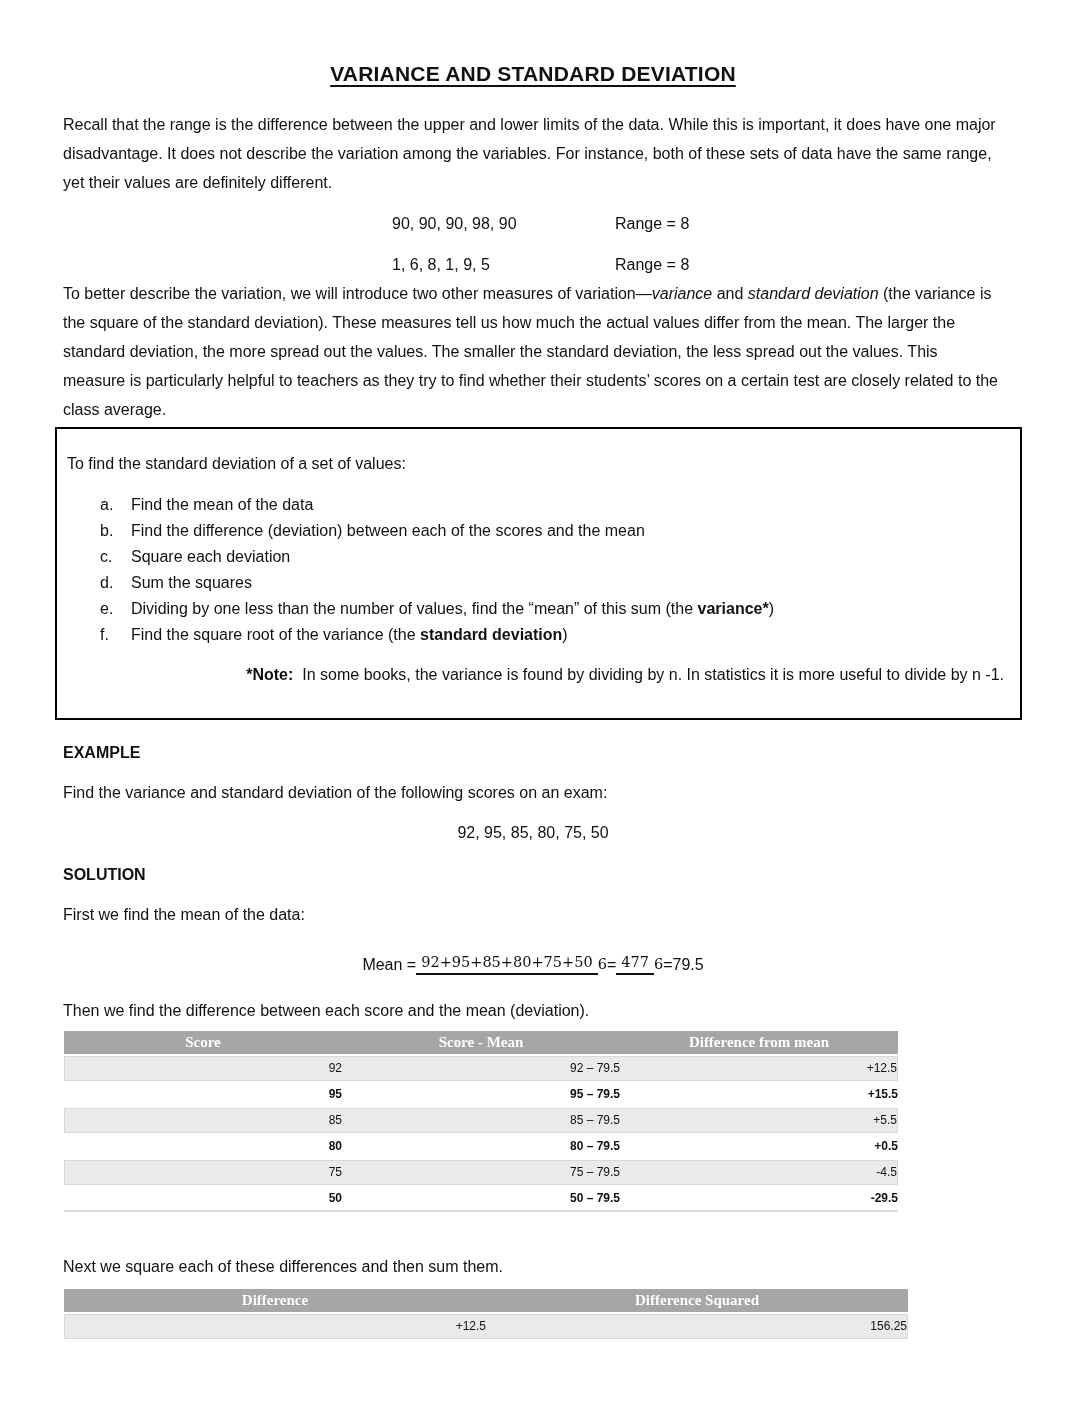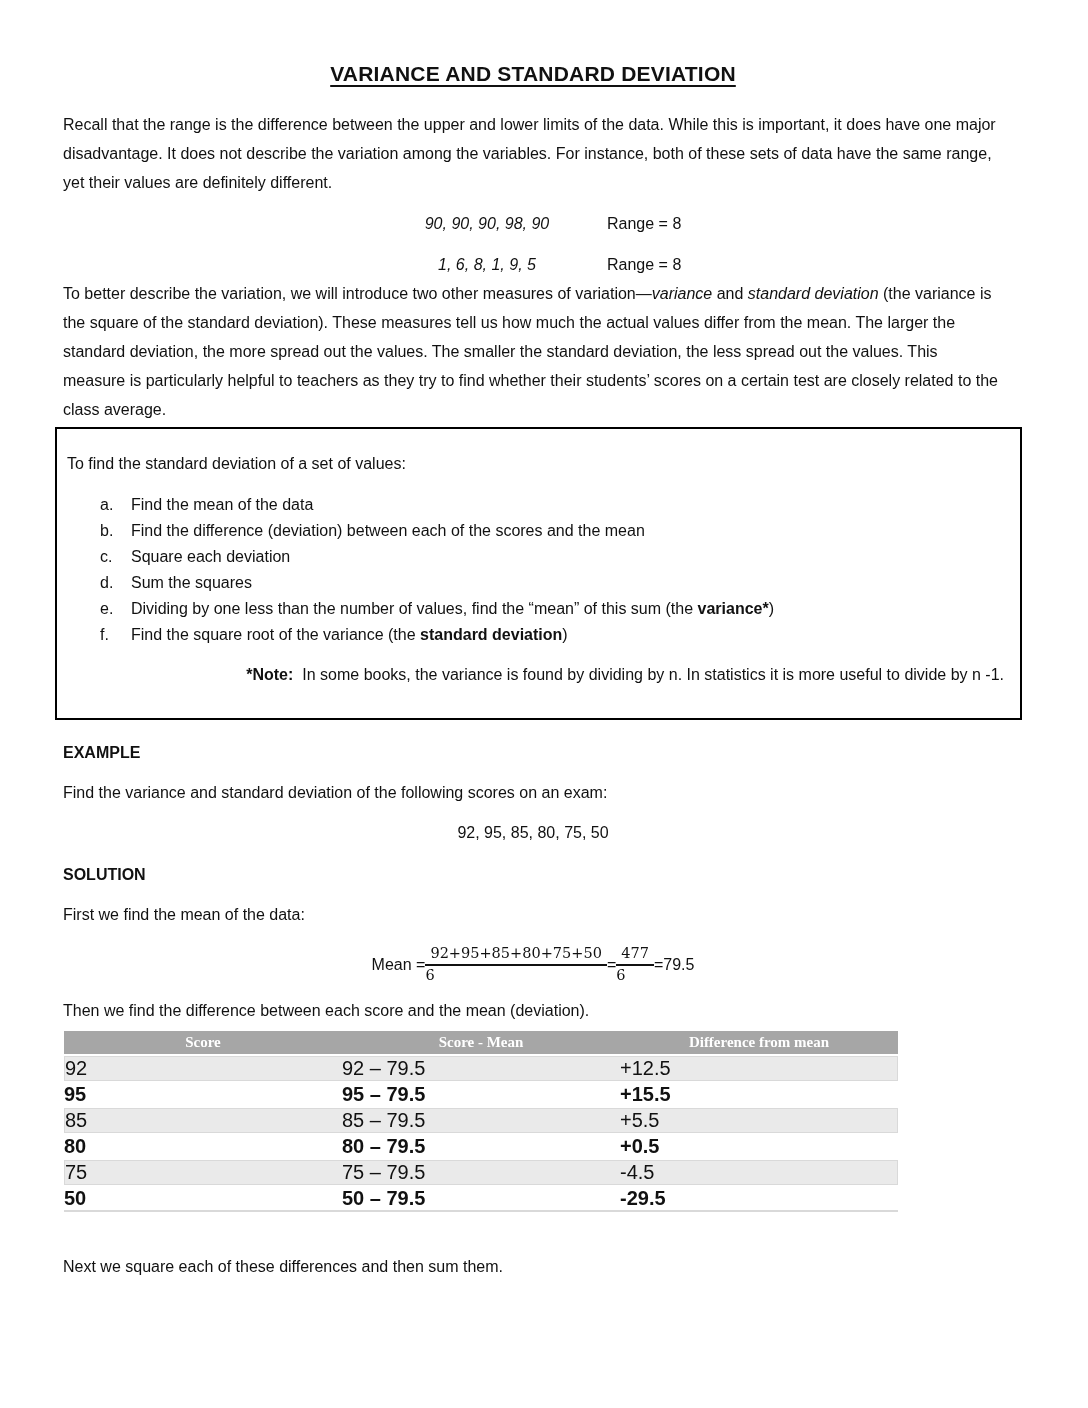--- a/index.html
+++ b/index.html
@@ -19,22 +19,22 @@
     font-size:21px;
     font-weight:bold;
     text-align:center;
     margin:0 0 20px 0;
     line-height:32px;
     letter-spacing:0.2px;
   }
   .title span { text-decoration:underline; text-decoration-thickness:2px; text-underline-offset:4px; }
   .body-text { margin:0; }
   .dataset-row { display:flex; margin-top:12px; }
-  .ds-values { display:inline-block; width:190px; margin-left:329px; text-align:center; white-space:nowrap;font-style:italic; }
-  .ds-range { margin-left:25px; white-space:nowrap; }
+  .ds-values { display:inline-block; width:190px; margin-left:329px; white-space:nowrap; }
+  .ds-range { margin-left:33px; white-space:nowrap; }
   .p2 { margin-bottom:3px; }
   .proc-box {
     border:2px solid #000000;
     margin-left:-8px;
     width:967px;
     box-sizing:border-box;
     padding:22px 16px 30px 10px;
   }
   .box-intro { margin:0 0 15px 0; line-height:26px; }
   .step { display:flex; line-height:26px; margin-left:33px; }
@@ -45,42 +45,42 @@
   .heading { font-weight:bold; margin:20px 0 0 0; line-height:26px; }
   .example-prompt { margin-top:14px; line-height:26px; }
   .scores { text-align:center; margin:14px 0 0 0; line-height:26px; }
   .solution-heading { margin-top:16px; }
   .mean-intro { margin-top:14px; line-height:26px; }
   .formula-wrap {
     display:flex; justify-content:center; align-items:center;
     margin-top:8px; height:56px;
   }
   .frac {
-    display:inline-flex; flex-direction:column; 
+    display:inline-flex; flex-direction:row; align-items:center;
     font-family:"DejaVu Serif", serif;
     font-size:14.5px; line-height:19px;
   }
   .frac .num { display:block; border-bottom:2px solid #111; padding:0 5px 1px 5px; }
   .frac .den { display:block; }
   .deviation-intro { margin-top:6px; line-height:26px; }
   table.data-table {
     border-collapse:separate;
     border-spacing:0 2px;
     table-layout:fixed;
     margin-left:1px;
     padding:0;
   }
   .t1 { width:834px; margin-top:5px; }
   .t2 { width:844px; margin-top:7px; }
   .data-table th {
     background:#a6a6a6; color:#ffffff; font-weight:bold;
     height:23px; line-height:23px; padding:0; text-align:center; font-size:15px;font-family:Liberation Serif, serif;
   }
   .data-table td {
-    height:23px; line-height:23px; padding:0; text-align:left; font-size:20px;
+    height:23px; line-height:23px; padding:0; text-align:right; font-size:12px;
   }
   tr.band td {
     background:#eaeaea;
     border-top:1px solid #d9d9d9;
     border-bottom:1px solid #d9d9d9;
   }
   tr.band td:first-child { border-left:1px solid #d9d9d9; }
   tr.band td:last-child  { border-right:1px solid #d9d9d9; }
   tr.bold-row td { font-weight:bold; background:#ffffff; }
   .t1 tr:last-child td { border-bottom:2px solid #d9d9d9; }
@@ -198,14 +198,28 @@
       <tr class="bold-row">
         <td>50</td>
         <td>50 – 79.5</td>
         <td>-29.5</td>
       </tr>
     </tbody>
   </table>
 
   <p class="body-text squares-intro">Next we square each of these differences and then sum them.</p>
 
+  <table class="data-table t2">
+    <thead>
+      <tr>
+        <th>Difference</th>
+        <th>Difference Squared</th>
+      </tr>
+    </thead>
+    <tbody>
+      <tr class="band">
+        <td>+12.5</td>
+        <td>156.25</td>
+      </tr>
+    </tbody>
+  </table>
 
 </div>
 
 </body></html>

